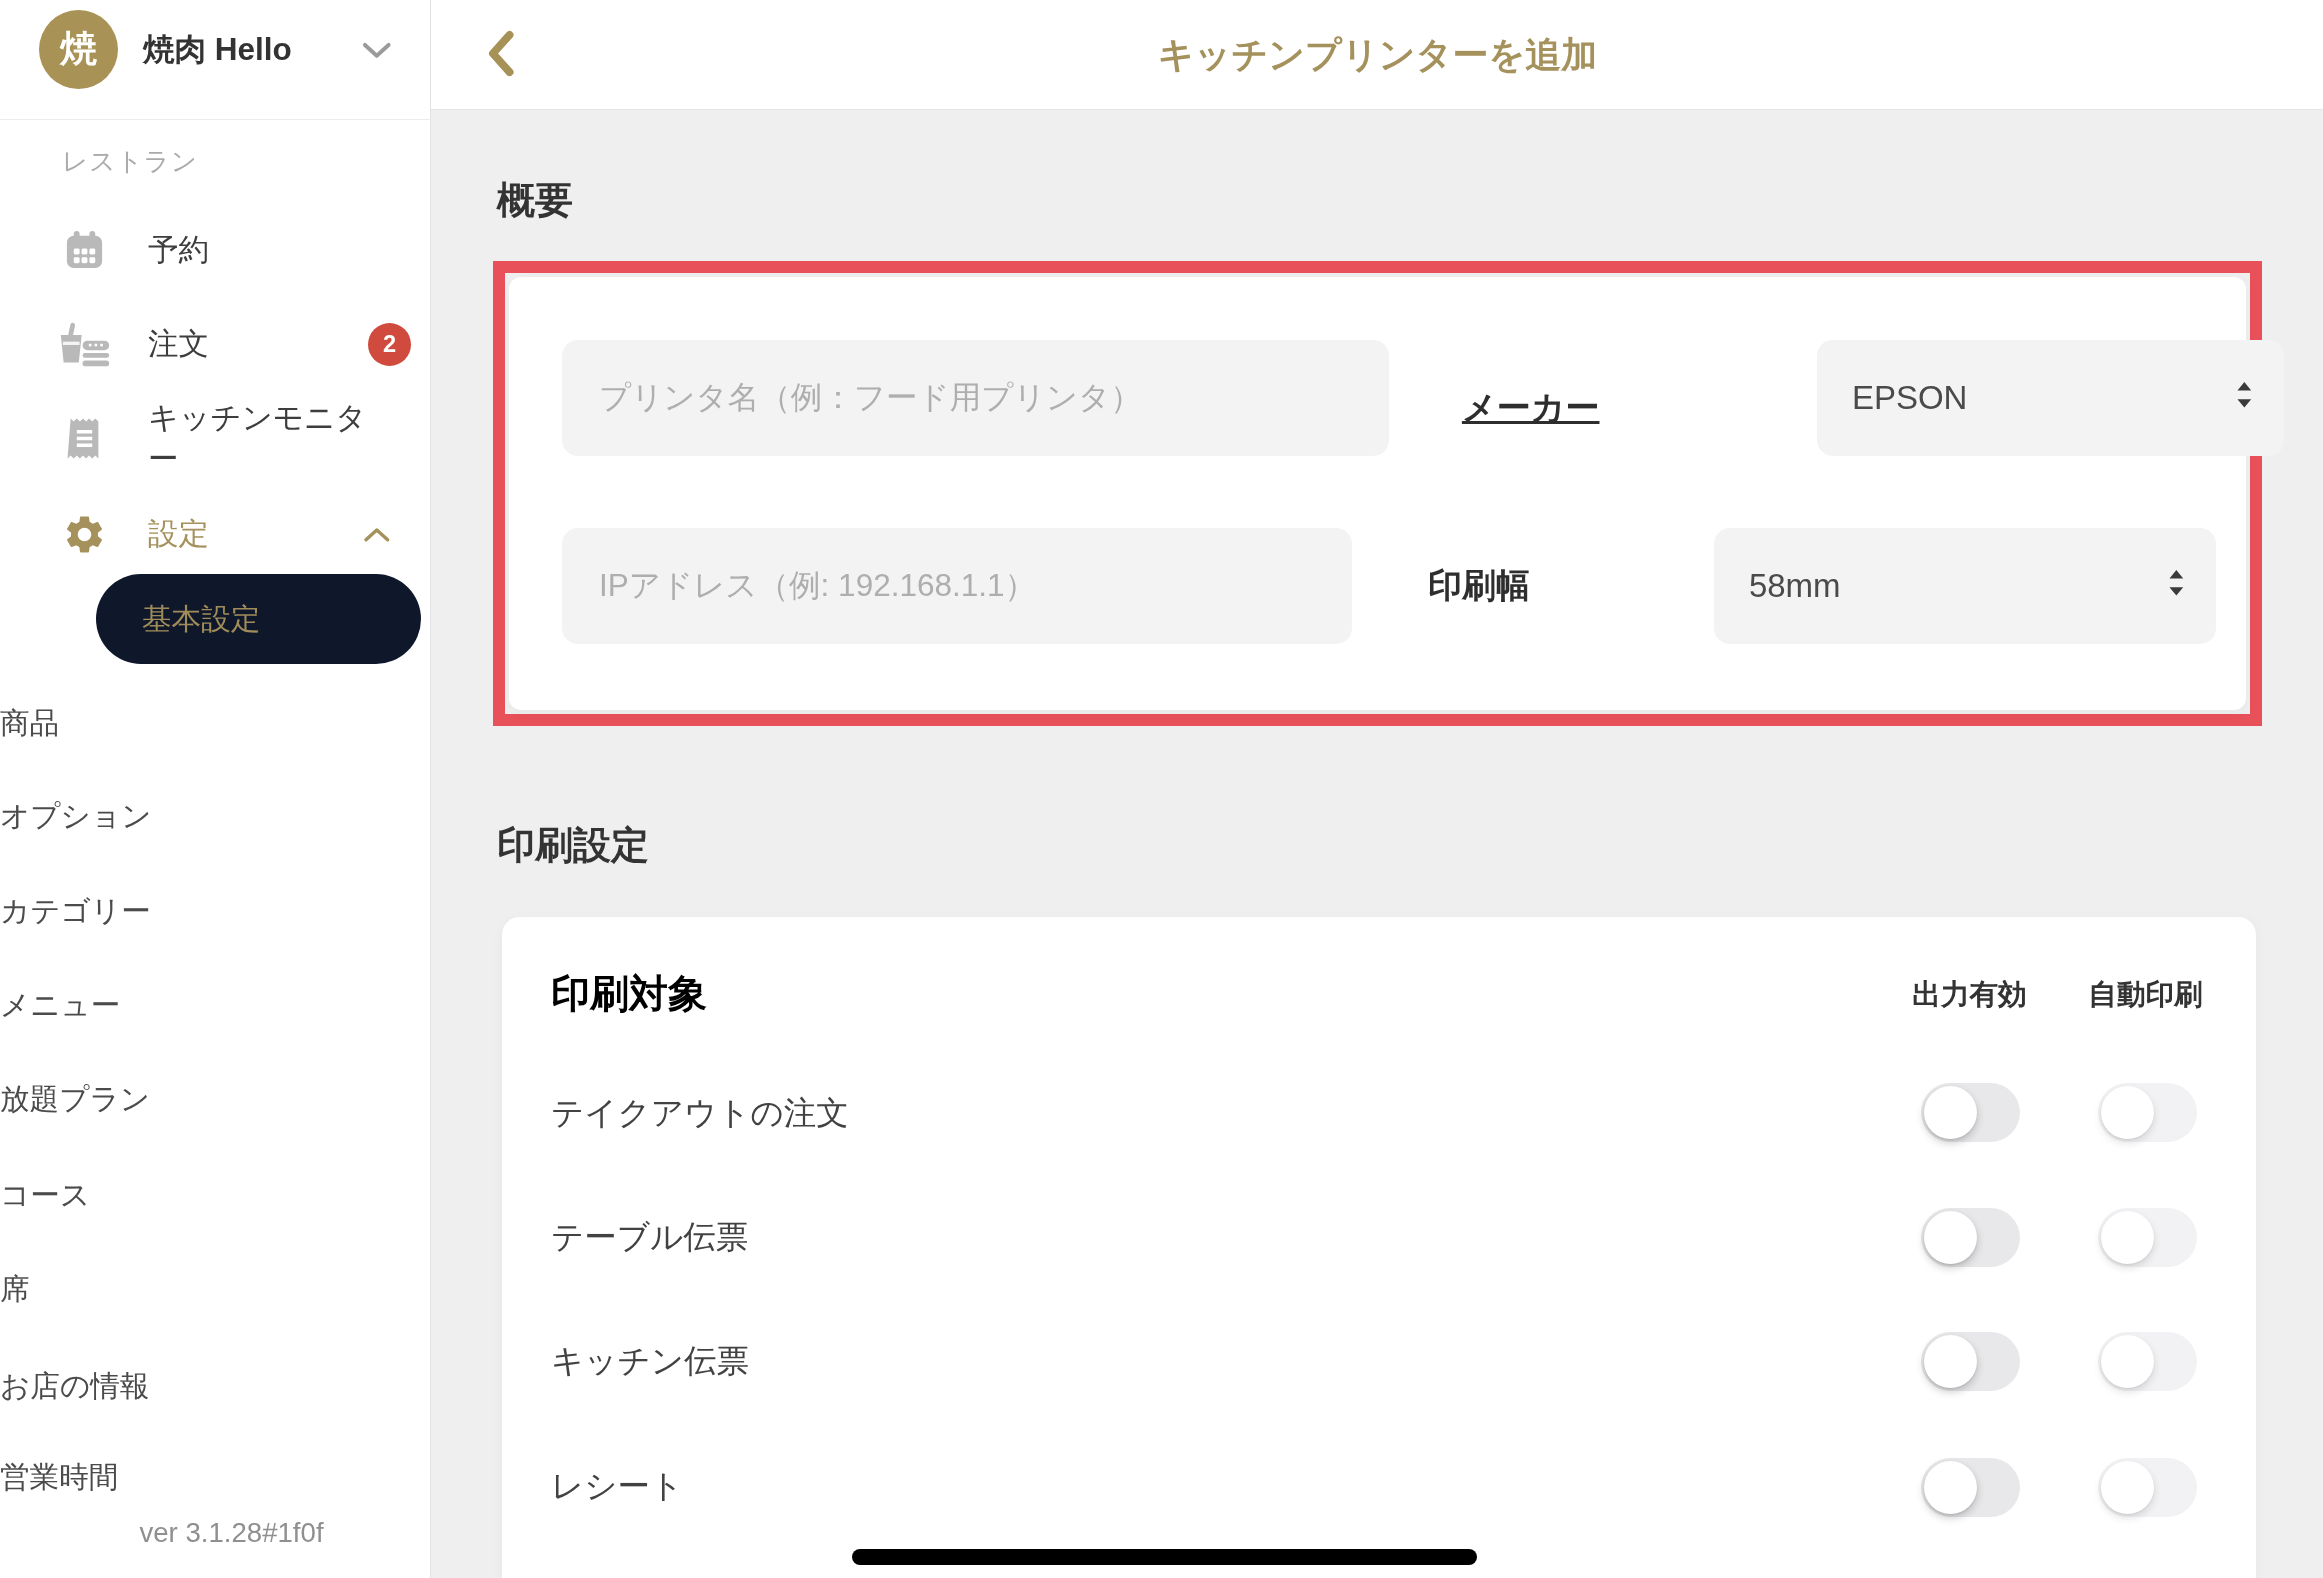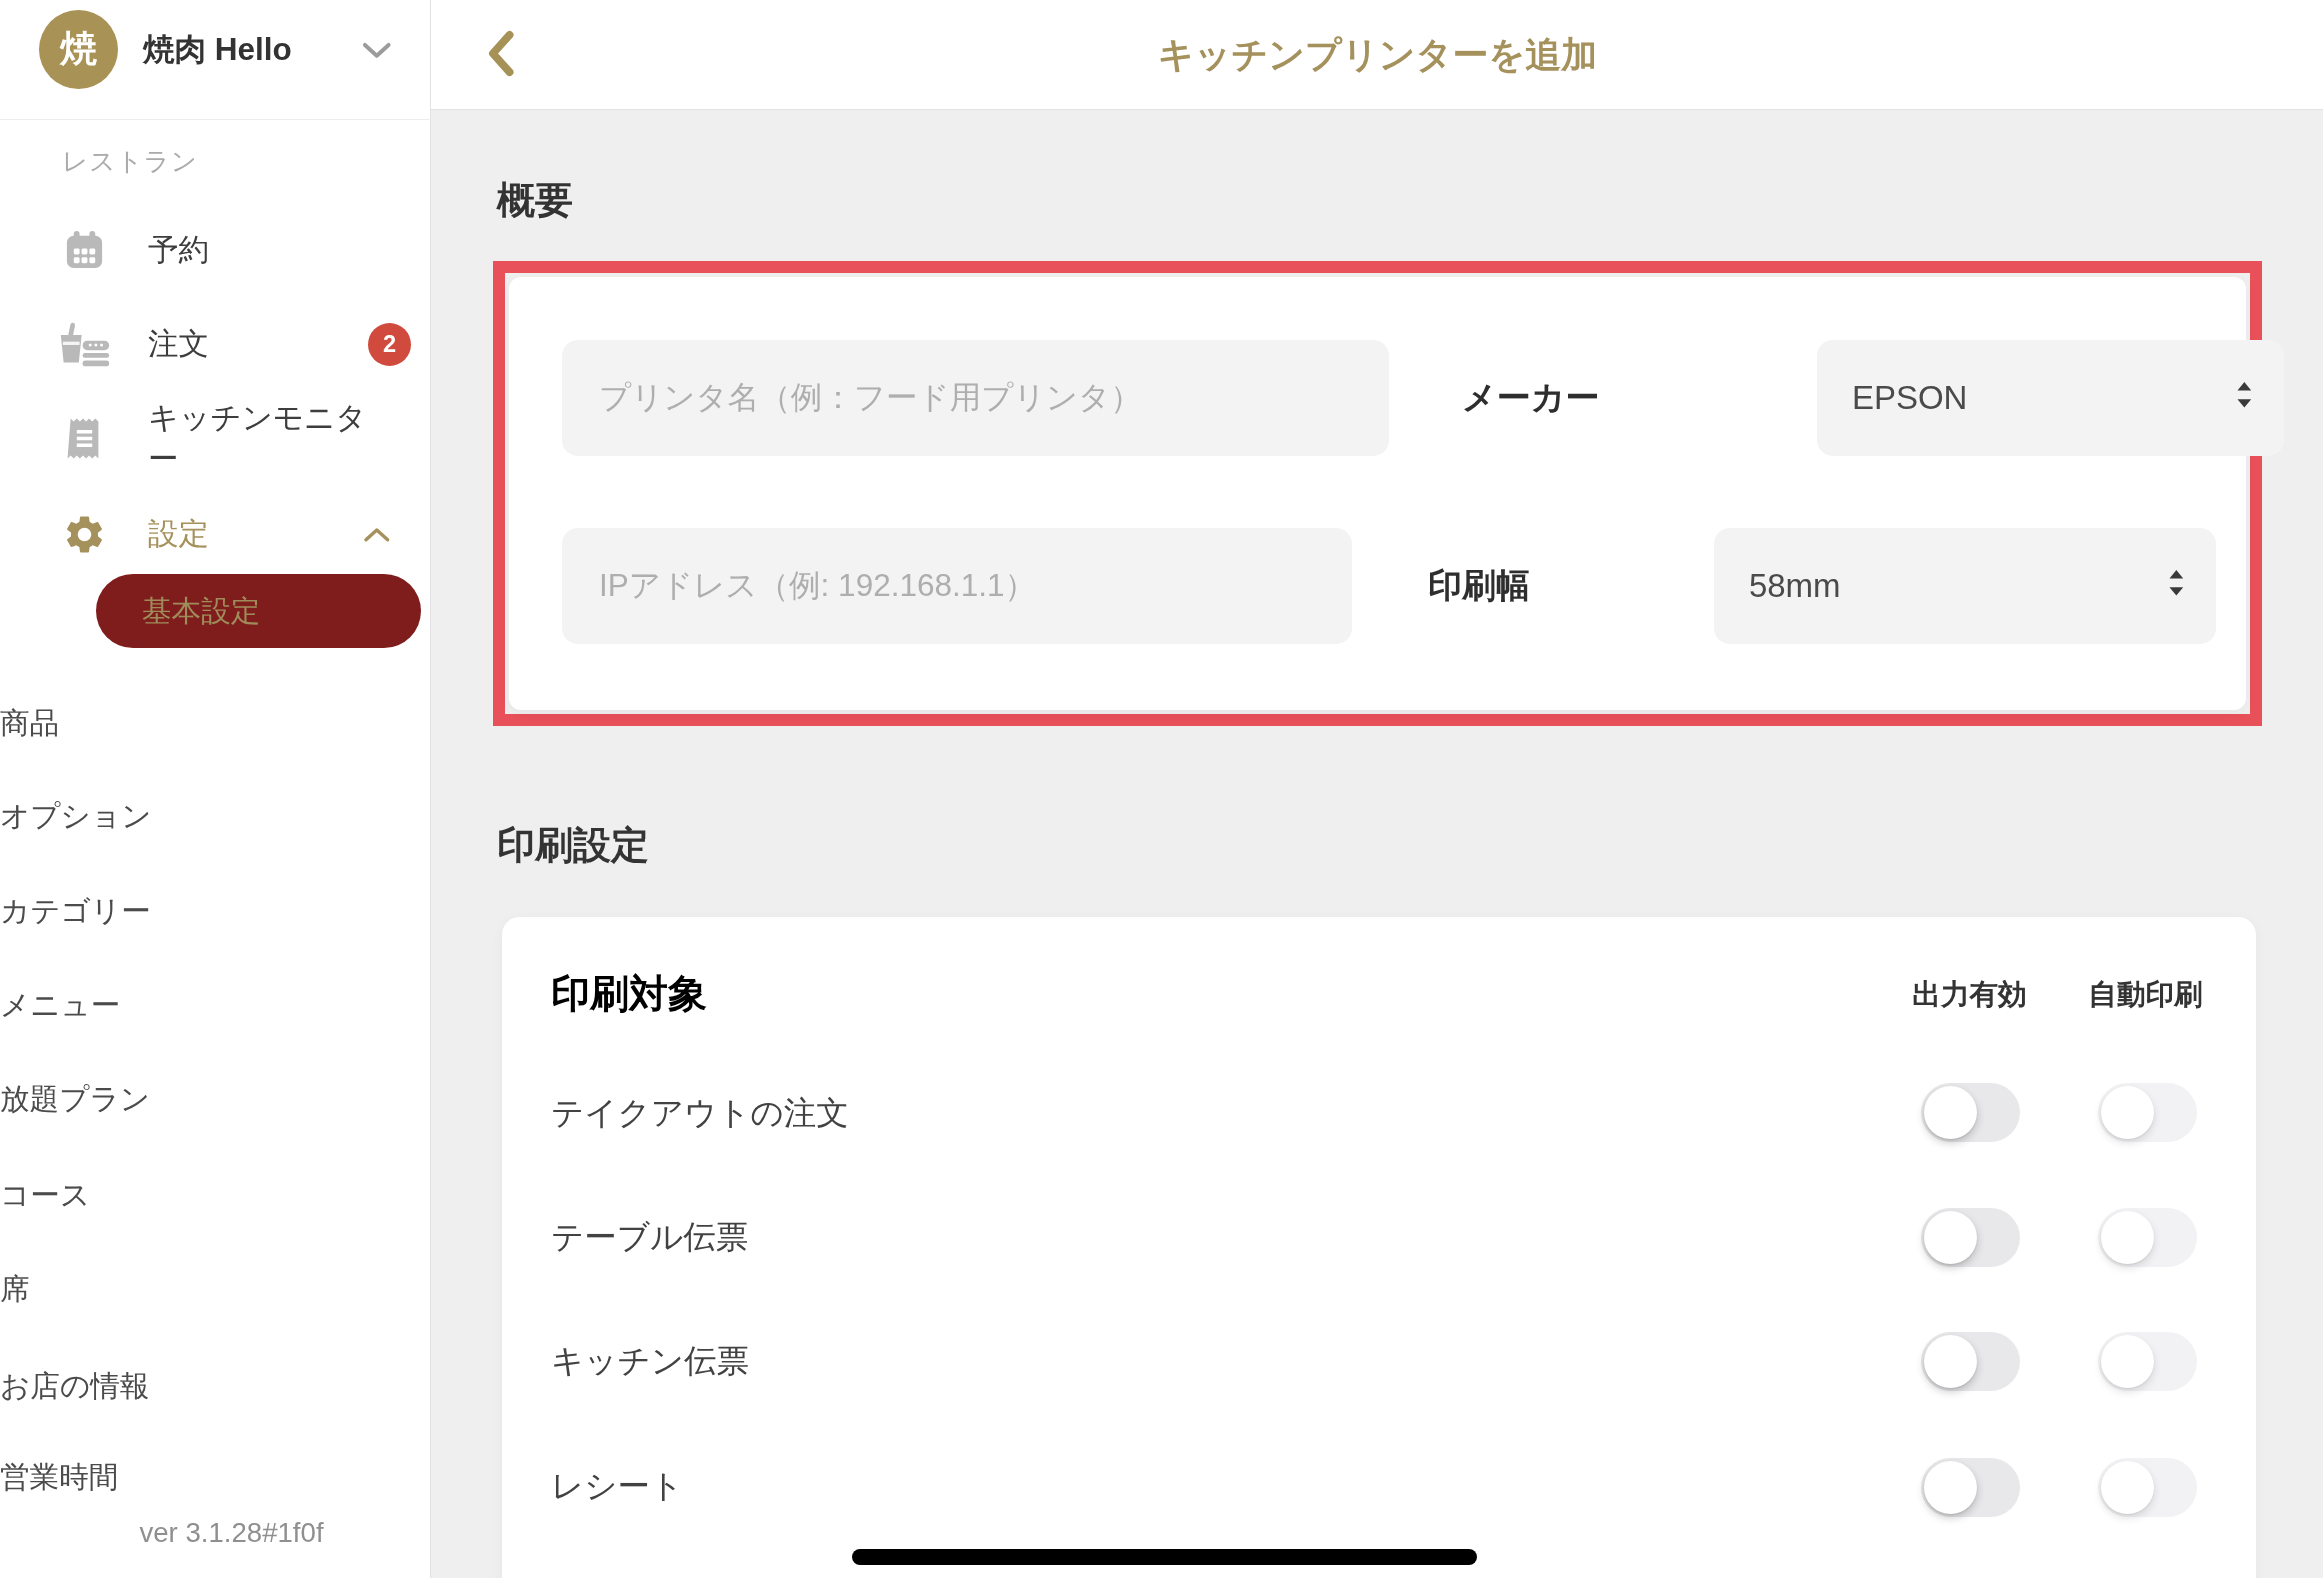--- a/index.html
+++ b/index.html
@@ -15,42 +15,42 @@
   .section-label{position:absolute;left:62px;top:144px;font-size:25.6px;color:#ababab;letter-spacing:1px;}
 
   .nav-item{position:absolute;left:0;width:384px;height:95px;cursor:pointer;}
   .nav-icon{position:absolute;left:57px;top:0;width:55px;height:95px;display:flex;align-items:center;justify-content:center;}
   .nav-label{position:absolute;left:148px;top:0;height:95px;display:flex;align-items:center;font-size:30.5px;color:#3d3d3d;}
   .nav-item.gold .nav-label{color:#a5915c;font-weight:500;}
   .badge{position:absolute;left:368px;top:25.6px;width:43px;height:43px;border-radius:50%;background:#d04b3e;color:#fff;font-size:23.6px;font-weight:600;display:flex;align-items:center;justify-content:center;}
   .nav-chevron{position:absolute;left:363px;top:39px;}
 
   .sub-item{position:absolute;left:0;width:431px;height:95px;display:flex;align-items:center;font-size:29.6px;color:#4b4b4b;cursor:pointer;}
-  .sub-item.active{left:96px;width:325px;height:74px;border-radius:49px;background:#7f1d1d;padding-left:46px;color:#a08c5a;font-weight:500;}
+  .sub-item.active{left:96px;width:325px;height:90px;border-radius:49px;background:#0f172a;padding-left:46px;color:#a08c5a;font-weight:500;}
   .version{position:absolute;left:16px;top:1517px;width:431px;text-align:center;font-size:27.6px;color:#8f8f8f;}
 
   
   .main-header{position:absolute;left:431px;top:0;right:0;height:110px;background:#fff;border-bottom:1px solid #e4e3e5;z-index:4;}
   .back-btn{position:absolute;left:54px;top:27.6px;width:47px;height:55px;background:none;border:none;padding:0;cursor:pointer;display:flex;align-items:center;}
   .page-title{position:absolute;left:0;right:0;top:0;height:110px;display:flex;align-items:center;justify-content:center;font-size:36px;font-weight:700;color:#a5915c;margin:0;}
 
   
   .section-heading{position:absolute;font-size:38px;font-weight:700;color:#333;margin:0;}
   .h-overview{left:497px;top:175px;}
   .h-print{left:497px;top:820px;}
 
   .highlight-box{position:absolute;left:493px;top:261px;width:1769px;height:465px;border:12.8px solid #e8505a;}
   .overview-card{position:absolute;left:3.9px;top:3.9px;right:3.9px;bottom:3.9px;background:#fff;border-radius:12px;box-shadow:0 3.9px 13.8px rgba(0,0,0,0.04);}
 
   .text-input{position:absolute;height:116px;border:none;outline:none;background:#f3f3f4;border-radius:15.8px;padding:0 37px;font-size:31.5px;color:#3c3c3c;}
   .text-input::placeholder{color:#aeaeae;opacity:1;}
   .input-printer{left:53px;top:63px;width:827px;}
   .input-ip{left:53px;top:251px;width:790px;}
   .field-label{position:absolute;height:116px;display:flex;align-items:center;font-size:34px;font-weight:700;color:#2e2e2e;}
-  .label-maker{left:953px;top:63px;}
+  .label-maker{left:953px;top:73px;text-decoration:underline;}
   .label-width{left:919px;top:251px;}
   .select{position:absolute;height:116px;background:#f3f3f4;border-radius:15.8px;display:flex;align-items:center;padding:0 35px;font-size:33px;color:#4a4a4a;cursor:pointer;}
   .select-maker{left:1308px;top:63px;width:467px;}
   .select-width{left:1205px;top:251px;width:502px;}
   .stepper{position:absolute;right:31.5px;top:50%;transform:translateY(-50%);display:block;}
 
   .print-card{position:absolute;left:502px;top:917px;width:1754px;height:690px;background:#fff;border-radius:17.7px;box-shadow:0 3.9px 13.8px rgba(0,0,0,0.04);}
   .print-target{position:absolute;left:49px;top:29.6px;height:95px;display:flex;align-items:center;font-size:39px;font-weight:700;color:#000000;}
   .col-header{position:absolute;top:29.6px;height:95px;width:197px;display:flex;align-items:center;justify-content:center;font-size:28.6px;font-weight:700;color:#333;}
   .col-output{left:1369px;}

